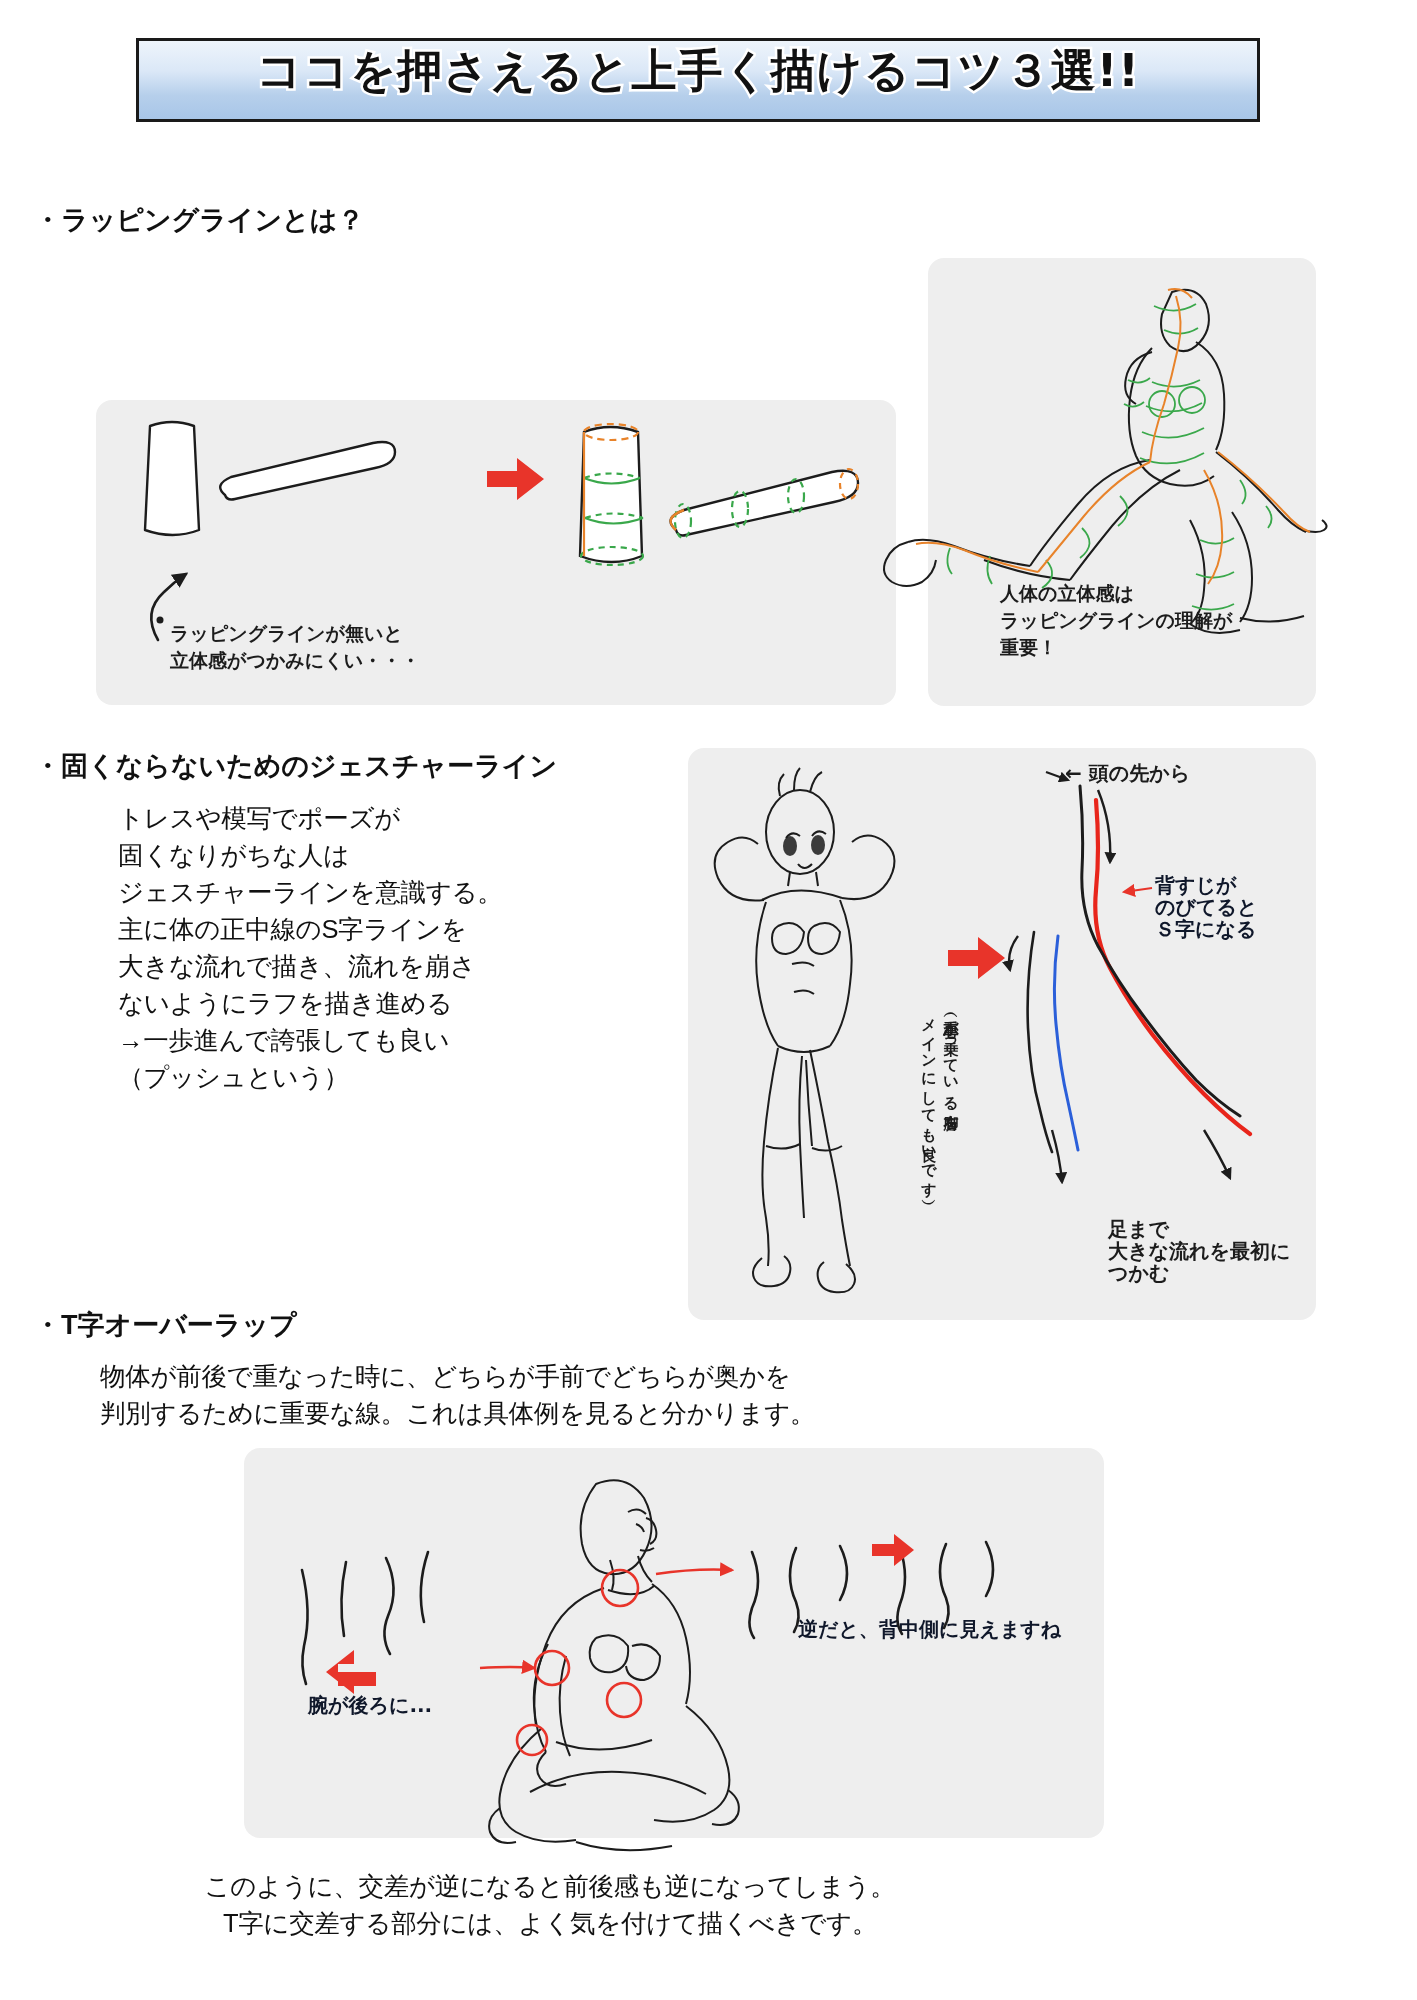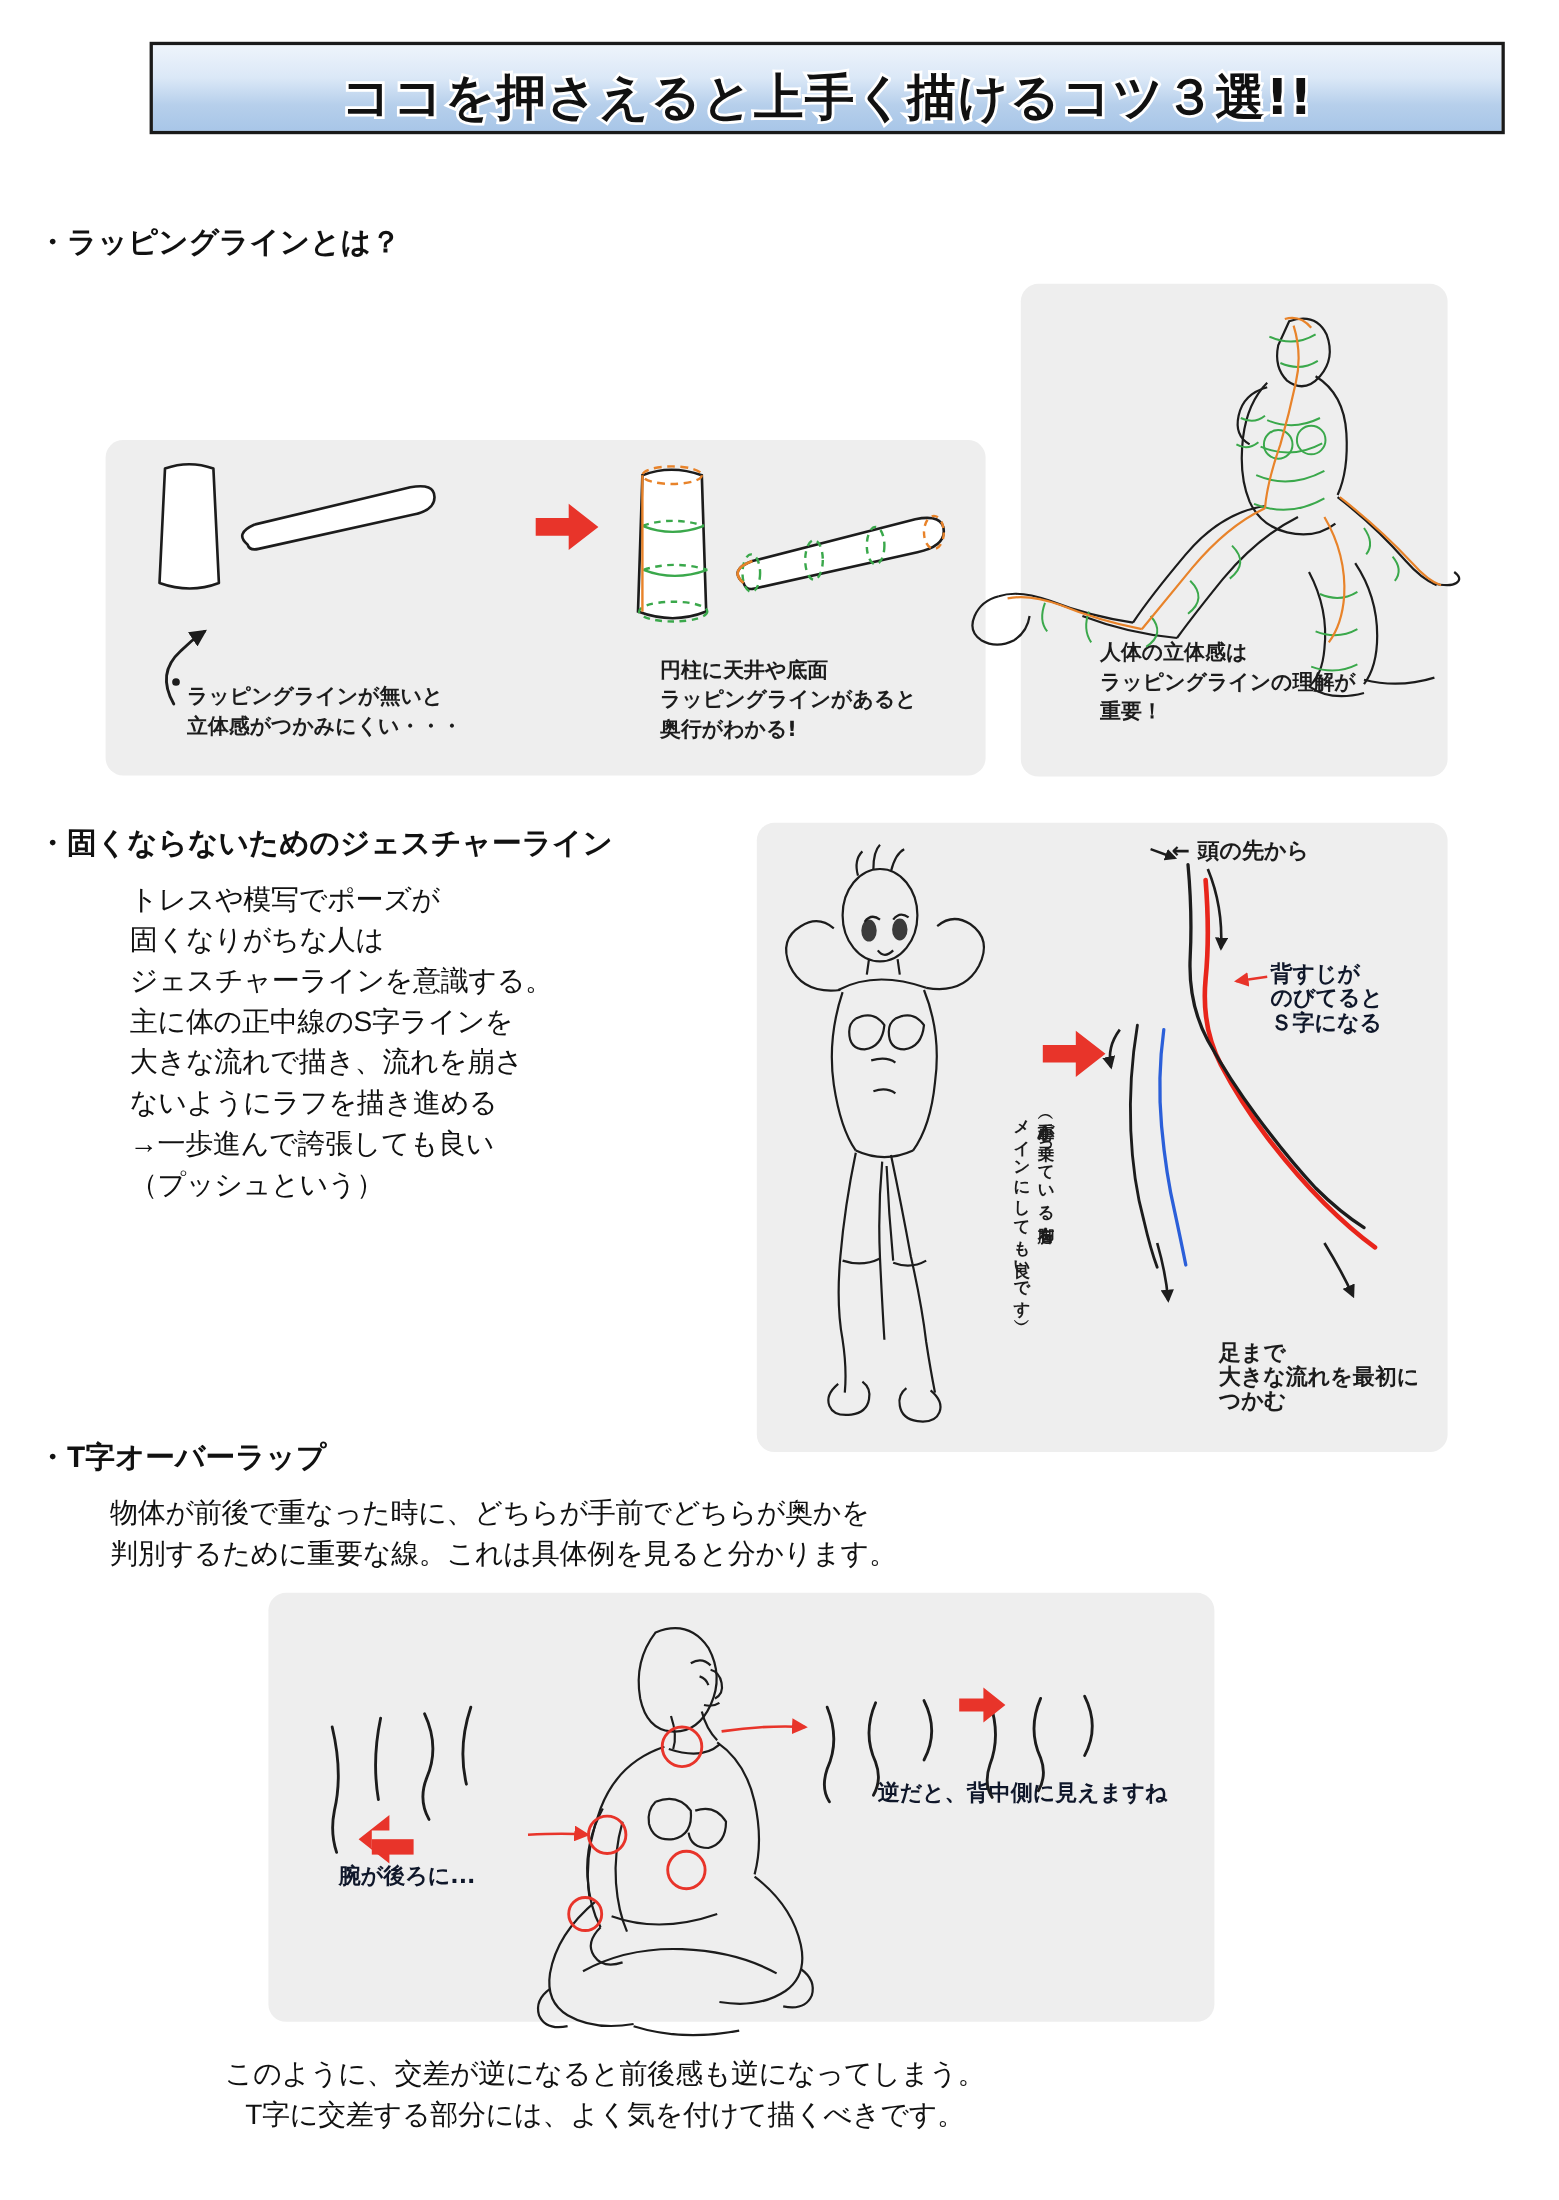--- a/index.html
+++ b/index.html
@@ -18,26 +18,26 @@
     position: relative;
     width: 1417px;
     height: 2000px;
   }
 
   
   .title-banner {
     position: absolute;
     left: 136px;
     top: 38px;
-    width: 1232px;
+    width: 1124px;
     height: 84px;
     border: 3px solid #1a1a1a;
     background: linear-gradient(to bottom, #eef4fb 0%, #dbe8f7 38%, #b6cfeb 70%, #a8c6e8 100%);
     display: flex;
-    align-items: flex-end;
+    align-items: flex-start;
     justify-content: center;
   }
   .title-text {
     font-family: "DejaVu Sans", "Liberation Sans", sans-serif;
     font-size: 45px;
     font-weight: bold;
     letter-spacing: 1px;
     color: #111111;
     -webkit-text-stroke: 5px #ffffff;
     paint-order: stroke fill;
@@ -112,23 +112,20 @@
   <div class="heading" style="left:34px; top:186px;margin-top:16px;">・ラッピングラインとは？</div>
 
 
   <div class="panel" style="left:96px; top:400px; width:800px; height:305px;"></div>
 
   <div class="panel" style="left:928px; top:258px; width:388px; height:448px;"></div>
 
   <div class="hand" style="left:170px; top:620px;">ラッピングラインが無いと
 立体感がつかみにくい・・・</div>
 
-  <div class="hand" style="left:600px; top:596px;">円柱に天井や底面
-ラッピングラインがあると
-奥行がわかる!</div>
 
   <div class="hand" style="left:1000px; top:580px;">人体の立体感は
 ラッピングラインの理解が
 重要！</div>
 
   <div class="heading" style="left:34px; top:748px;">・固くならないためのジェスチャーライン</div>
 
   <div class="body-text" style="left:100px; top:800px; width:520px;margin-left:18px;">トレスや模写でポーズが
 固くなりがちな人は
 ジェスチャーラインを意識する。

